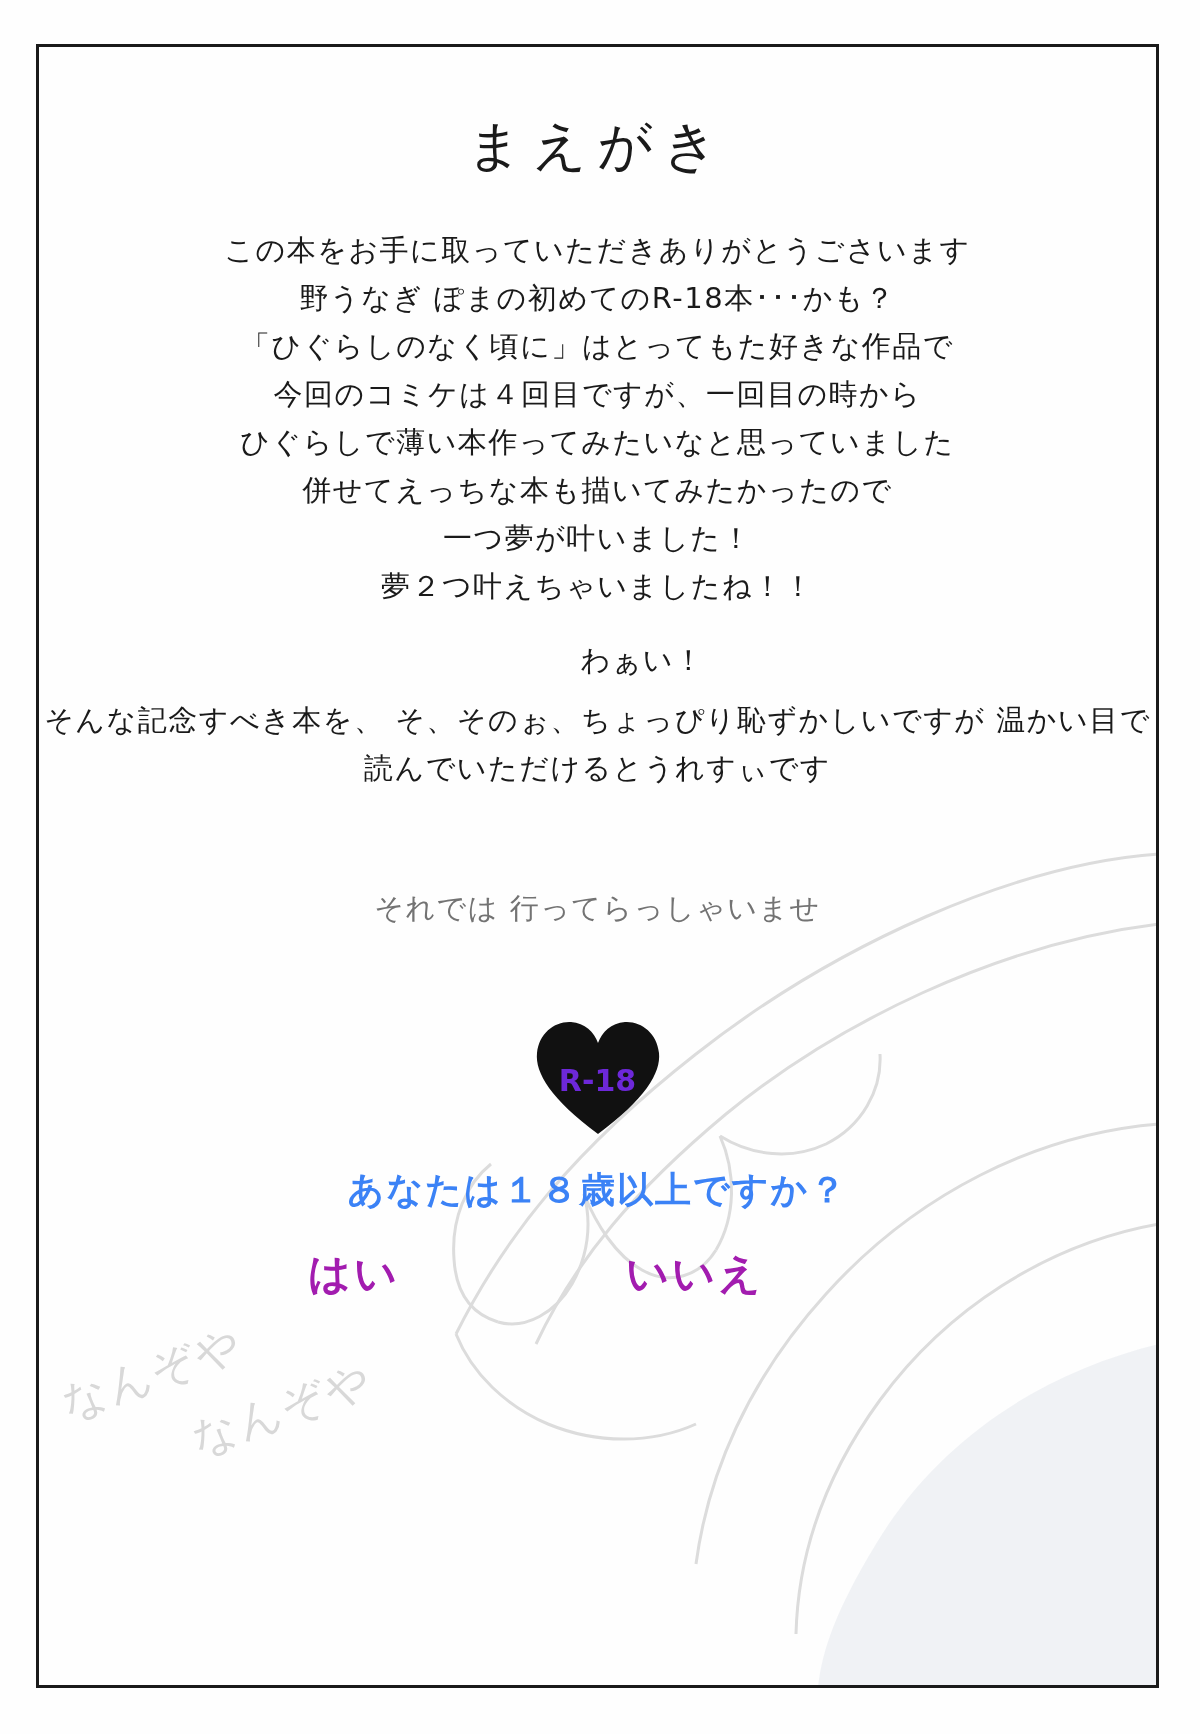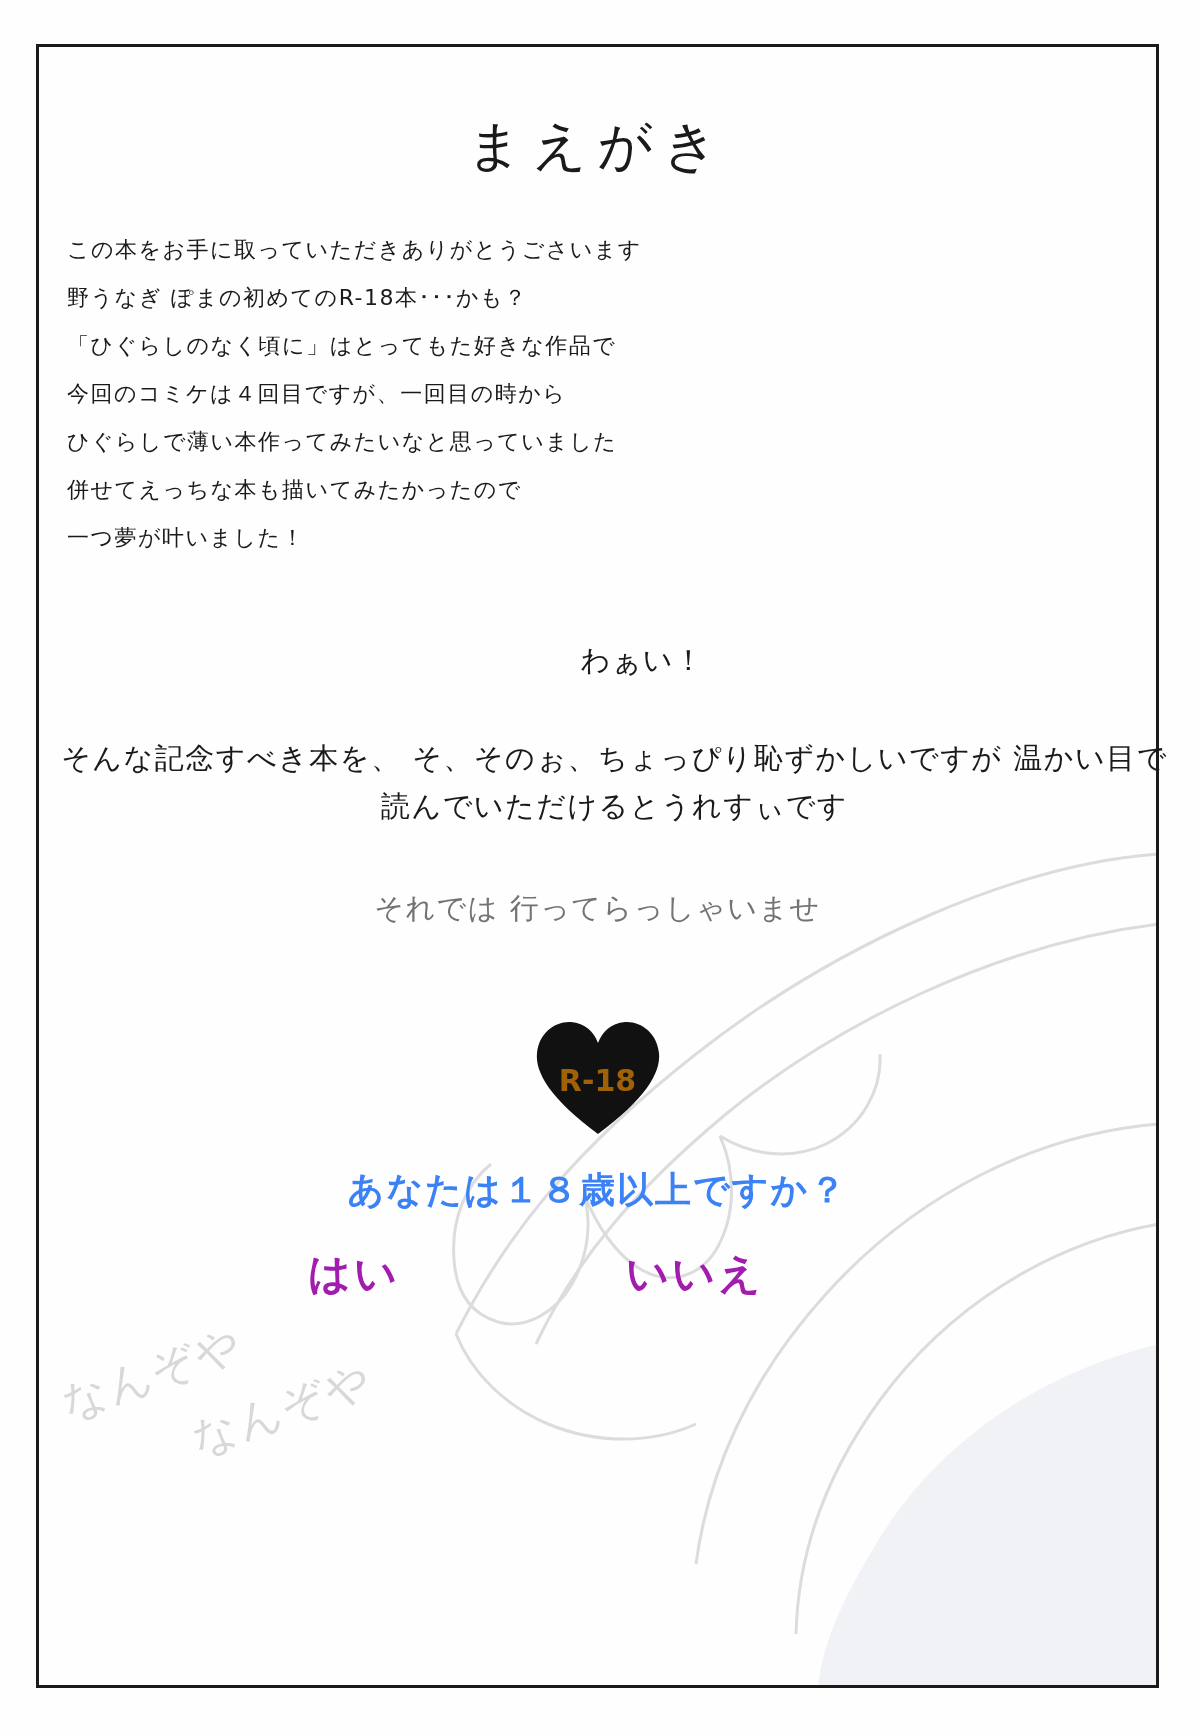--- a/index.html
+++ b/index.html
@@ -61,50 +61,48 @@
     letter-spacing: 10px;
     color: #1a1a1a;
     font-family: "DejaVu Sans", sans-serif;
     font-weight: 400;
   }
 
   .body-block {
     position: absolute;
     top: 182px;
     width: 100%;
-    text-align: left;
-    color: #1a1a1a;
-    font-size: 22px;
-    line-height: 48px;
-    letter-spacing: 1.5px;
-    padding-left: 31px;
+    text-align: center;
+    color: #1a1a1a;
+    font-size: 29px;
+    line-height: 48px;
+    letter-spacing: 1.5px;
   }
   .body-block .ln { display: block; white-space: pre; }
 
   .block2 {
     position: absolute;
     top: 592px;
     width: 100%;
     text-align: center;
     color: #1a1a1a;
     font-size: 29px;
     line-height: 48px;
     letter-spacing: 1.5px;
     margin-left: 45px;
   }
   .block3 {
     position: absolute;
-    top: 690px;
-    width: 100%;
-    text-align: center;
-    color: #1a1a1a;
-    font-size: 29px;
-    line-height: 48px;
-    letter-spacing: 1.5px;
-    padding-left: 17px;
+    top: 652px;
+    width: 100%;
+    text-align: center;
+    color: #1a1a1a;
+    font-size: 29px;
+    line-height: 48px;
+    letter-spacing: 1.5px;
   }
   .block4 {
     position: absolute;
     top: 840px;
     width: 100%;
     text-align: center;
     color: #737373;
     font-size: 29px;
     line-height: 48px;
     letter-spacing: 1.5px;
@@ -126,21 +124,21 @@
     height: 118px;
   }
   .heart-label {
     position: absolute;
     left: 0; top: 0;
     width: 130px;
     height: 118px;
     display: flex;
     align-items: center;
     justify-content: center;
-    color: #a16207;
+    color: #6d28d9;
     font-size: 30px;
     font-weight: bold;
     letter-spacing: 0px;
     font-family: "DejaVu Sans", sans-serif;
     padding-top: 4px;
     box-sizing: border-box;
   }
 
   .age-question {
     position: absolute;
@@ -210,20 +208,21 @@
     <div class="title">まえがき</div>
 
     <div class="body-block">
       <span class="ln">この本をお手に取っていただきありがとうごさいます</span>
       <span class="ln">野うなぎ ぽまの初めてのR-18本･･･かも？</span>
       <span class="ln">「ひぐらしのなく頃に」はとってもた好きな作品で</span>
       <span class="ln">今回のコミケは４回目ですが、一回目の時から</span>
       <span class="ln">ひぐらしで薄い本作ってみたいなと思っていました</span>
       <span class="ln">併せてえっちな本も描いてみたかったので</span>
       <span class="ln">一つ夢が叶いました！</span>
+      <span class="ln">夢２つ叶えちゃいましたね！！</span>
     </div>
 
     <div class="block2">
       <span class="ln">わぁい！</span>
     </div>
 
     <div class="block3">
       <span class="ln">そんな記念すべき本を、</span>
       <span class="ln">そ、そのぉ、ちょっぴり恥ずかしいですが</span>
       <span class="ln">温かい目で読んでいただけるとうれすぃです</span>

